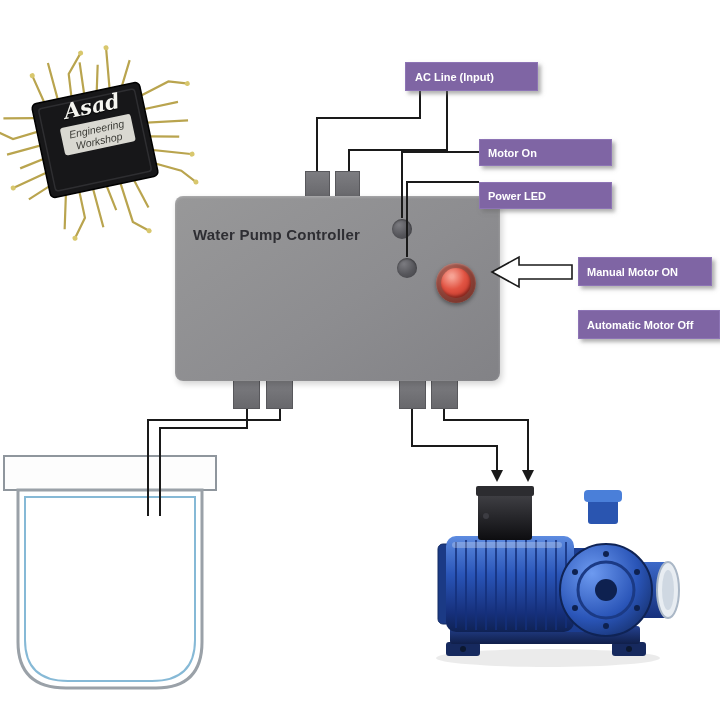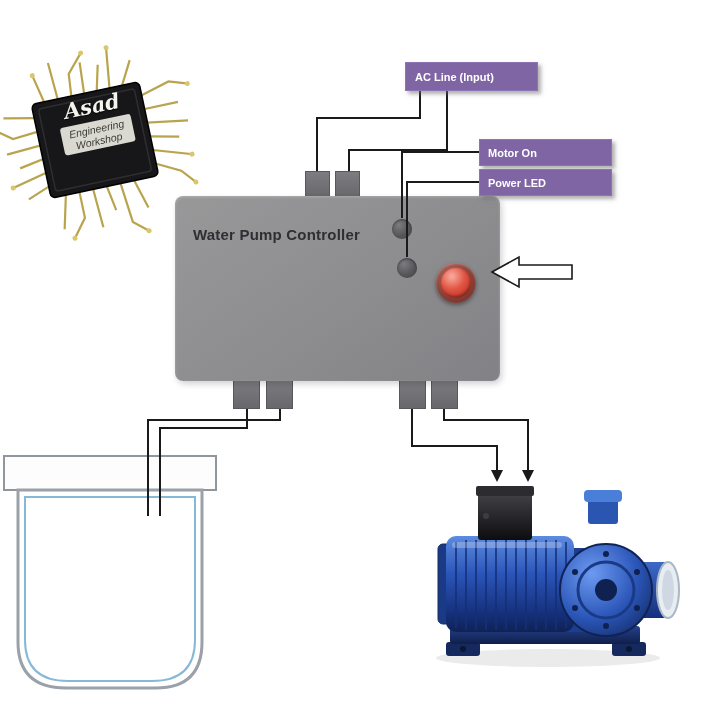--- a/index.html
+++ b/index.html
@@ -10,21 +10,21 @@
   svg.layer{position:absolute;left:0;top:0;pointer-events:none;}
 
   
   .callout{
     position:absolute;background:#7f65a4;color:#ffffff;font-weight:bold;font-size:11px;
     display:flex;align-items:center;padding:0 8px;border:1px solid #8d74b5;
     box-shadow:3px 3px 4px rgba(110,110,110,.55);white-space:nowrap;
   }
   #callout-ac-line{left:405px;top:62px;width:114px;height:27px;padding-left:9px;}
   #callout-motor-on{left:479px;top:139px;width:115px;height:25px;}
-  #callout-power-led{left:479px;top:169px;width:115px;height:25px;}
+  #callout-power-led{left:479px;top:182px;width:115px;height:25px;}
   #callout-manual{left:578px;top:257px;width:116px;height:27px;}
   #callout-auto{left:578px;top:310px;width:124px;height:27px;}
 
   
   #controller{
     position:absolute;left:175px;top:196px;width:325px;height:185px;border-radius:8px;
     background:linear-gradient(145deg,#989899 0%,#8d8d90 55%,#828286 100%);
     box-shadow:inset 0 1px 3px rgba(255,255,255,.25), 2px 3px 6px rgba(0,0,0,.18);
   }
   #controller-title{
@@ -240,20 +240,26 @@
 
   <div class="callout" id="callout-ac-line">
     <span>AC Line (Input)</span>
   </div>
   <div class="callout" id="callout-motor-on">
     <span>Motor On</span>
   </div>
   <div class="callout" id="callout-power-led">
     <span>Power LED</span>
   </div>
+  <div class="callout" id="callout-manual">
+    <span>Manual Motor ON</span>
+  </div>
+  <div class="callout" id="callout-auto">
+    <span>Automatic Motor Off</span>
+  </div>
 
   <svg class="layer" width="720" height="720" viewBox="0 0 720 720">
     <g stroke="#1a1a1a" stroke-width="2" fill="none">
       <path d="M 479,152 H 402 V 218"></path>
       <path d="M 479,182 H 407 V 257"></path>
     </g>
     <polygon points="492,272 519,257 519,265 572,265 572,279 519,279 519,287" fill="#ffffff" stroke="#1a1a1a" stroke-width="1.6"></polygon>
   </svg>
 
 </div>

